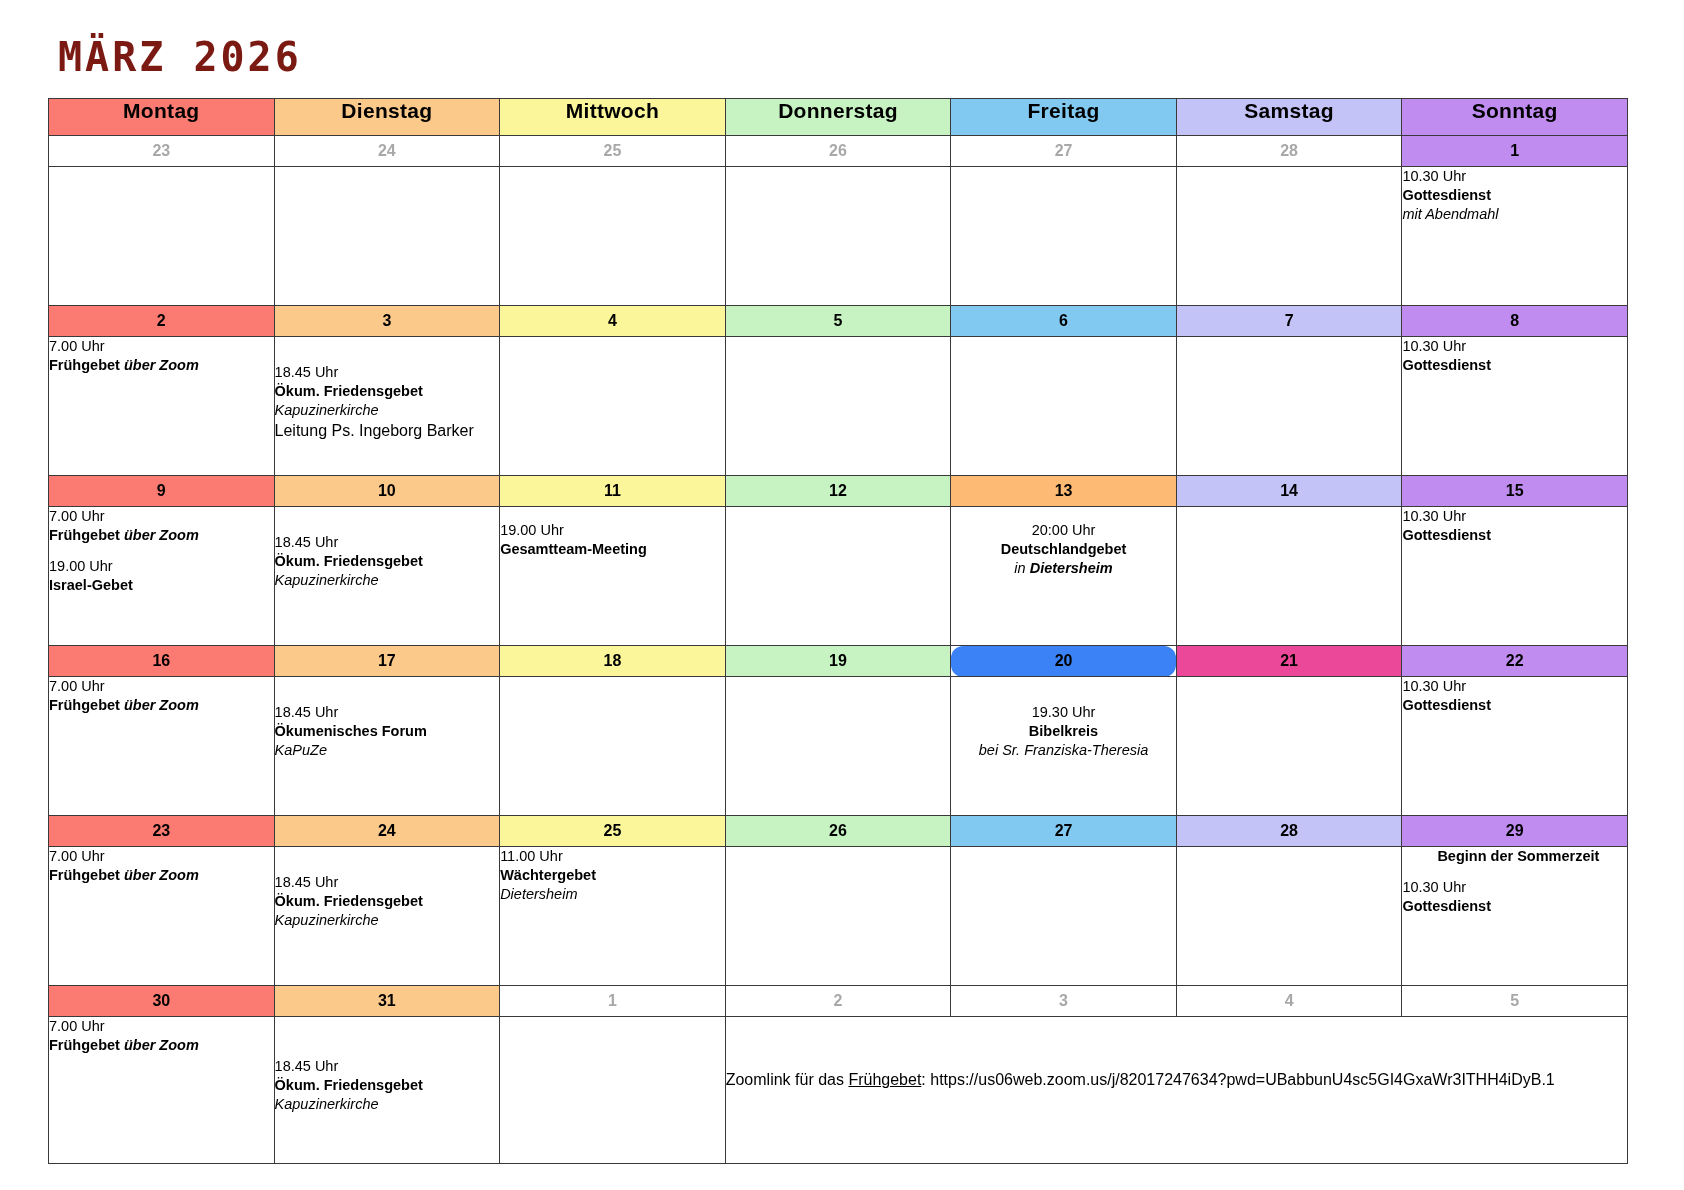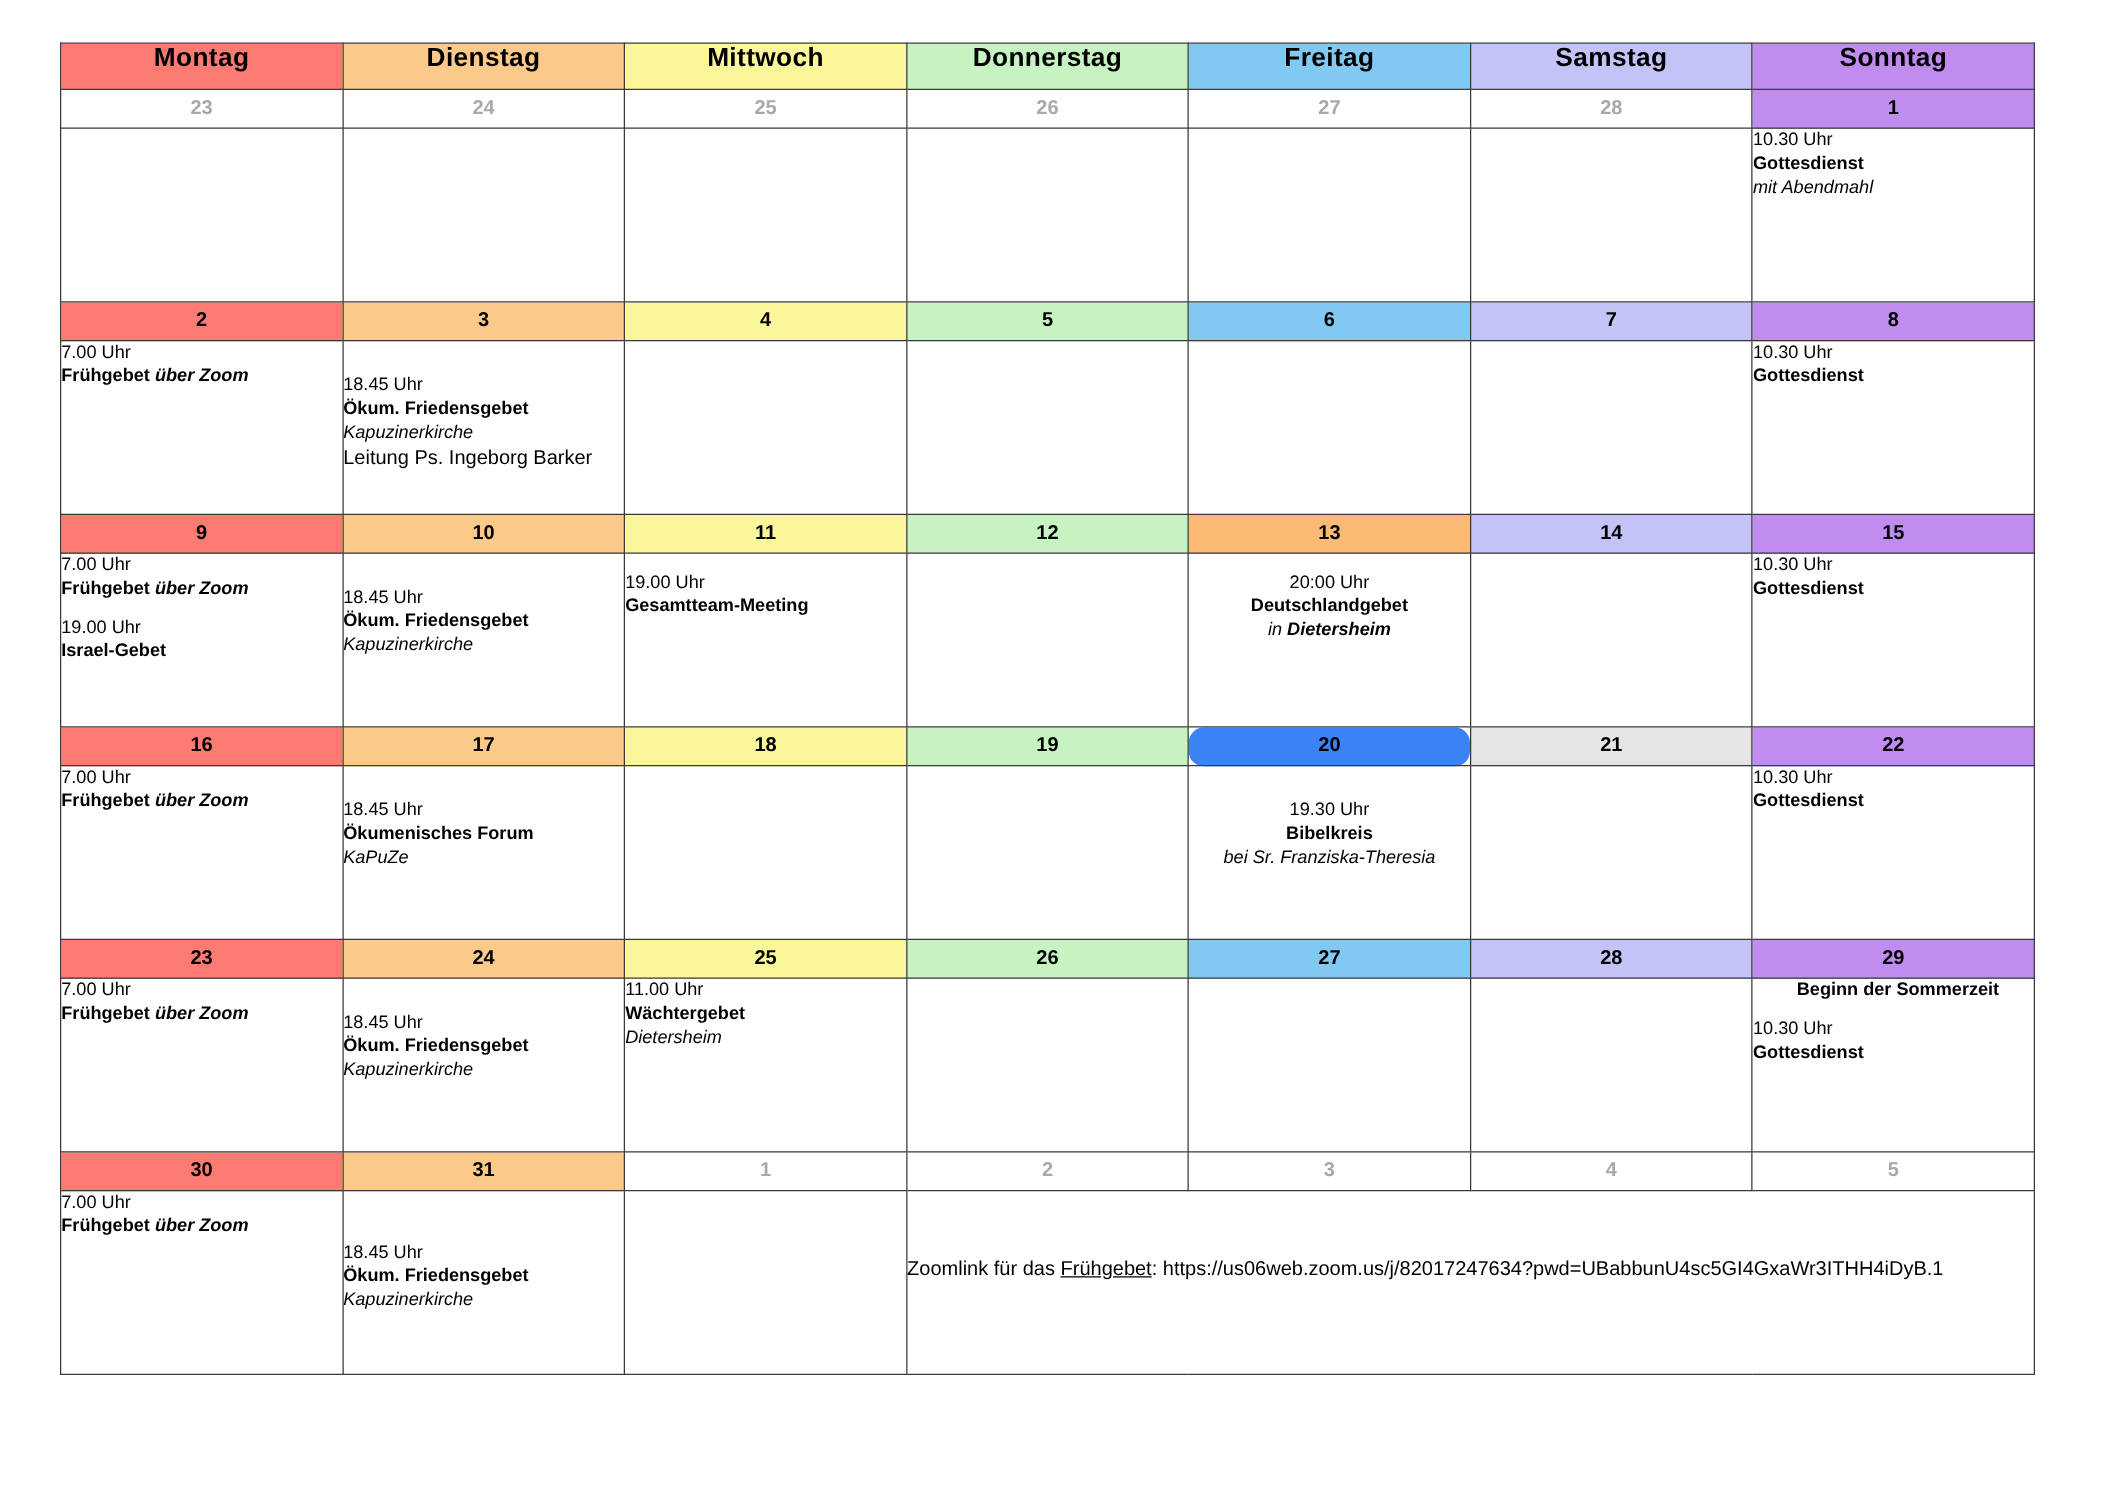--- a/index.html
+++ b/index.html
@@ -82,20 +82,21 @@
     padding-top: 52px;
   }
   .footnote .ul { text-decoration: underline; }
   td.lastrow { height: 146px; }
 </style>
 </head>
 <body>
 
 <div class="page">
 
+  <h1 class="title">MÄRZ 2026</h1>
 
   <table class="cal">
     <thead>
       <tr>
         <th class="dayhead" style="background: rgb(251, 123, 114);">Montag</th>
         <th class="dayhead" style="background: rgb(251, 201, 138);">Dienstag</th>
         <th class="dayhead" style="background: rgb(251, 246, 154);">Mittwoch</th>
         <th class="dayhead" style="background: rgb(199, 243, 195);">Donnerstag</th>
         <th class="dayhead" style="background: rgb(130, 201, 242);">Freitag</th>
         <th class="dayhead" style="background: rgb(195, 195, 247);">Samstag</th>
@@ -210,21 +211,21 @@
               <div class="name">Gottesdienst</div>
             </div>
           </td>
         </tr>
         <tr>
           <td class="daynum" style="background: rgb(251, 123, 114);">16</td>
           <td class="daynum" style="background: rgb(251, 201, 138);">17</td>
           <td class="daynum" style="background: rgb(251, 246, 154);">18</td>
           <td class="daynum" style="background: rgb(199, 243, 195);">19</td>
           <td class="daynum" style="background: #3b82f6; border-radius: 12px;">20</td>
-          <td class="daynum" style="background: #e5e5e5;">21</td>
+          <td class="daynum" style="background: #ec4899;">21</td>
           <td class="daynum" style="background: rgb(192, 140, 240);">22</td>
         </tr>
         <tr>
           <td class="events">
             <div class="ev">
               <div class="time">7.00 Uhr</div>
               <div class="name">Frühgebet <i>über Zoom</i></div>
             </div>
           </td>
           <td class="events">

